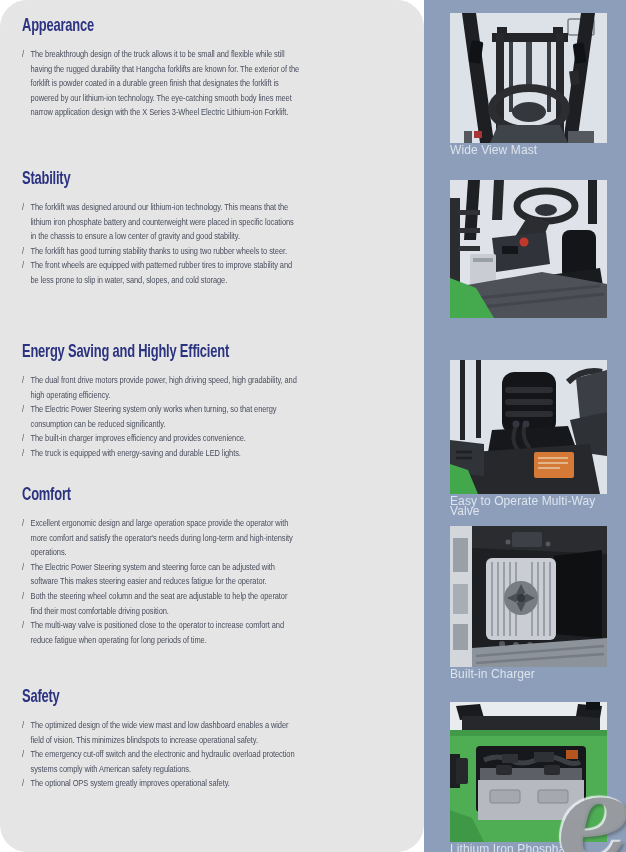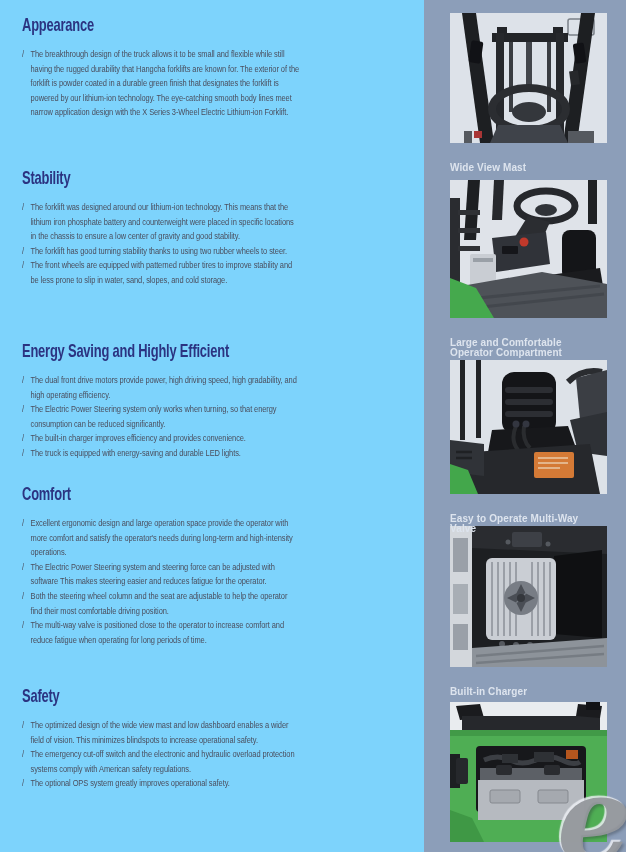--- a/index.html
+++ b/index.html
@@ -2,21 +2,21 @@
 <html><head>
 <meta charset="utf-8">
 <style>
   * { margin:0; padding:0; box-sizing:border-box; }
   html,body { width:626px; height:852px; background:#ffffff; overflow:hidden; }
   body { font-family:"Liberation Sans", sans-serif; position:relative; }
 
   .page { position:relative; width:626px; height:852px; background:#ffffff; }
 
   
-  .text-col { position:absolute; left:0; top:0; width:424px; height:852px; background:#7dd3fc; }
+  .text-col { position:absolute; left:0; top:0; width:424px; height:852px; background:#e5e5e5;border-radius:27px; }
   .section { position:absolute; left:22px; width:372px; transform:scaleX(0.85); transform-origin:0 0; }
   .sec-appearance { top:14px; }
   .sec-stability  { top:167px; }
   .sec-energy     { top:340px; }
   .sec-comfort    { top:483px; }
   .sec-safety     { top:685px; }
 
   .section h2 {
     font-size:19px; font-weight:bold; color:#2b3381;
     letter-spacing:-0.3px; transform:scaleX(0.8); transform-origin:0 0;
@@ -36,21 +36,21 @@
   
   .photo-col { position:absolute; left:424px; top:0; width:202px; height:852px; background:#8c9eb9; }
   .figure { position:absolute; left:26px; width:157px; }
   .fig-1 { top:13px; }
   .fig-2 { top:180px; }
   .fig-3 { top:360px; }
   .fig-4 { top:526px; }
   .fig-5 { top:702px; }
   .figure svg { display:block; width:157px; }
   .figure figcaption {
-    margin-top:20px; font-size:10px; line-height:10px; color:#dde4ee; letter-spacing:0.1px;font-weight:bold;
+    margin-top:2px; font-size:12px; line-height:10px; color:#dde4ee; letter-spacing:0.1px;
   }
 
   
   .watermark {
     position:absolute; right:-6px; bottom:-26px; z-index:5;
     font-family:"DejaVu Serif", serif; font-style:italic; font-weight:bold;
     font-size:118px; line-height:1; color:rgba(148,151,156,0.95);
     text-shadow:-2px -2px 1px rgba(236,239,243,0.85), 2px 2px 3px rgba(40,45,55,0.35);
     pointer-events:none;
   }
@@ -201,21 +201,20 @@
         <rect x="52" y="66" width="16" height="8" rx="1" fill="#15161a"></rect>
         <rect x="20" y="74" width="26" height="32" rx="2" fill="#c9cdd3"></rect>
         <rect x="23" y="78" width="20" height="4" fill="#9aa0a7"></rect>
         <rect x="112" y="50" width="34" height="50" rx="8" fill="#141518"></rect>
         <polygon points="92,96 150,88 154,112 96,120" fill="#1a1b1e"></polygon>
         <polygon points="0,108 92,92 157,104 157,138 0,138" fill="#4e5258"></polygon>
         <line x1="8" y1="120" x2="150" y2="106" stroke="#43474d" stroke-width="3"></line>
         <line x1="4" y1="130" x2="154" y2="114" stroke="#43474d" stroke-width="3"></line>
         <polygon points="0,98 26,108 44,138 0,138" fill="#45a94d"></polygon>
       </svg>
-      <figcaption>Large and Comfortable Operator Compartment</figcaption>
     </figure>
 
     <figure class="figure fig-4">
       <svg viewBox="0 0 157 141">
         <rect width="157" height="141" fill="#1d1f22"></rect>
         <rect x="0" y="0" width="22" height="141" fill="#d3d7dc"></rect>
         <rect x="3" y="12" width="15" height="34" fill="#9aa0a8"></rect>
         <rect x="3" y="58" width="15" height="30" fill="#a8aeb5"></rect>
         <rect x="3" y="98" width="15" height="26" fill="#9aa0a8"></rect>
         <polygon points="22,0 157,0 157,28 22,22" fill="#2a2c30"></polygon>

